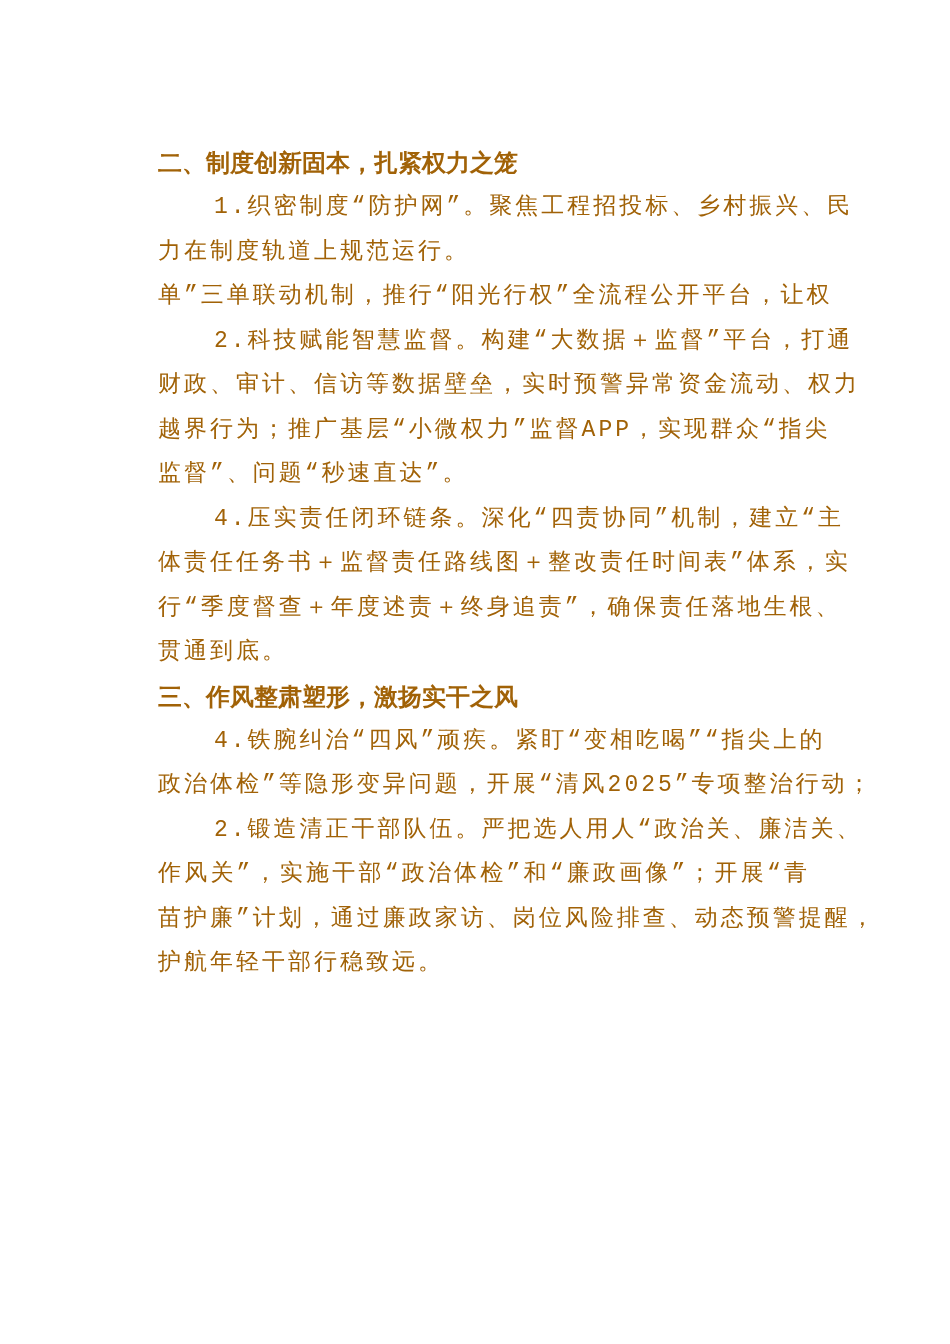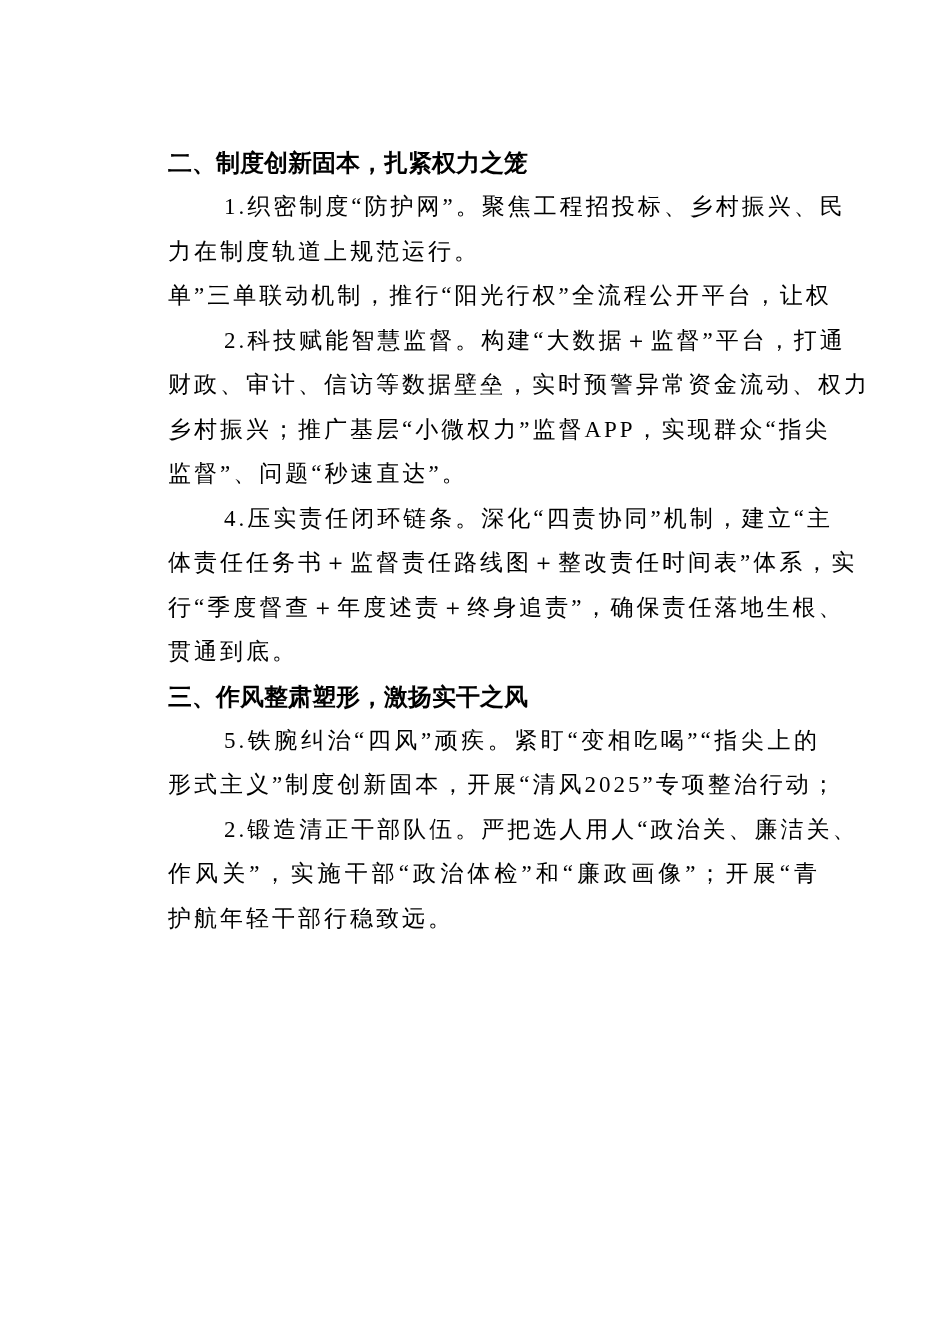--- a/index.html
+++ b/index.html
@@ -1,29 +1,29 @@
 <!DOCTYPE html>
 <html><head>
 <meta charset="utf-8">
 <style>
   html, body { margin: 0; padding: 0; background: #ffffff; }
   body { width: 950px; height: 1344px; position: relative; overflow: hidden; }
-  .page { position: absolute; left: 112px; top: 141px; width: 708px; color: #000000; }
+  .page { position: absolute; left: 102px; top: 141px; width: 708px; color: #a16207; }
   .heading {
     font-family: "DejaVu Sans", sans-serif;
     font-weight: bold;
     font-size: 24px;
     line-height: 44px;
     height: 44px;
     padding-left: 56px;
     white-space: nowrap;
     letter-spacing: 0px;
   }
   .para {
-    font-family: Liberation Serif, serif;
+    font-family: Liberation Mono, monospace;
     font-size: 23px;
     line-height: 44.5px;
     text-align: justify;
     text-align-last: left;
     text-indent: 56px;
     margin: 0;
     letter-spacing: 3px;
   }
   .line { display: block; text-align: justify; text-align-last: justify; white-space: nowrap; height: 44.5px; overflow: visible; }
   .line.first { padding-left: 56px; }
@@ -38,37 +38,38 @@
 
   <div class="para">
     <span class="line first">1.织密制度“防护网”。聚焦工程招投标、乡村振兴、民</span>
     <span class="line last">力在制度轨道上规范运行。</span>
     <span class="line">单”三单联动机制，推行“阳光行权”全流程公开平台，让权</span>
   </div>
 
   <div class="para">
     <span class="line first">2.科技赋能智慧监督。构建“大数据＋监督”平台，打通</span>
     <span class="line">财政、审计、信访等数据壁垒，实时预警异常资金流动、权力</span>
-    <span class="line">乡村振兴；推广基层“小微权力”监督APP，实现群众“指尖</span>
+    <span class="line">越界行为；推广基层“小微权力”监督APP，实现群众“指尖</span>
     <span class="line last">监督”、问题“秒速直达”。</span>
   </div>
 
   <div class="para">
     <span class="line first">4.压实责任闭环链条。深化“四责协同”机制，建立“主</span>
     <span class="line">体责任任务书＋监督责任路线图＋整改责任时间表”体系，实</span>
     <span class="line">行“季度督查＋年度述责＋终身追责”，确保责任落地生根、</span>
     <span class="line last">贯通到底。</span>
   </div>
 
   <div class="heading">三、作风整肃塑形，激扬实干之风</div>
 
   <div class="para">
-    <span class="line first">5.铁腕纠治“四风”顽疾。紧盯“变相吃喝”“指尖上的</span>
-    <span class="line">形式主义”制度创新固本，开展“清风2025”专项整治行动；</span>
+    <span class="line first">4.铁腕纠治“四风”顽疾。紧盯“变相吃喝”“指尖上的</span>
+    <span class="line">政治体检”等隐形变异问题，开展“清风2025”专项整治行动；</span>
   </div>
 
   <div class="para">
     <span class="line first">2.锻造清正干部队伍。严把选人用人“政治关、廉洁关、</span>
     <span class="line">作风关”，实施干部“政治体检”和“廉政画像”；开展“青</span>
+    <span class="line">苗护廉”计划，通过廉政家访、岗位风险排查、动态预警提醒，</span>
     <span class="line last">护航年轻干部行稳致远。</span>
   </div>
 
 </div>
 
 </body></html>

